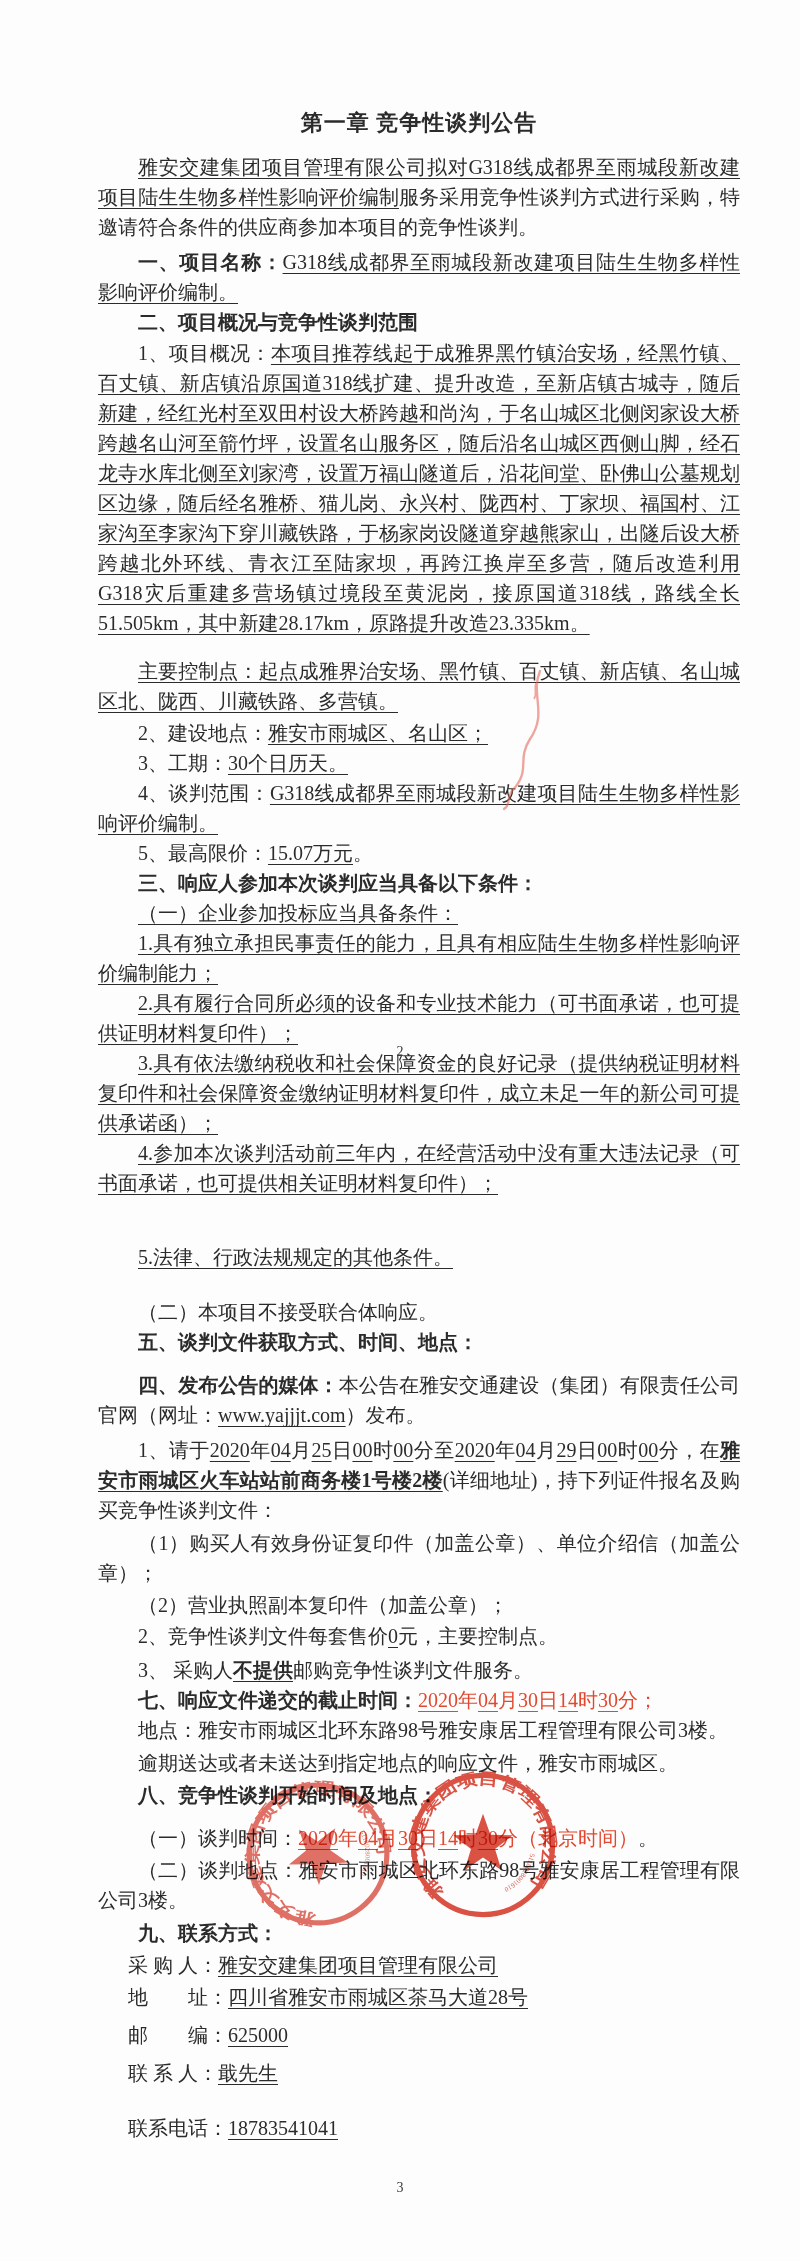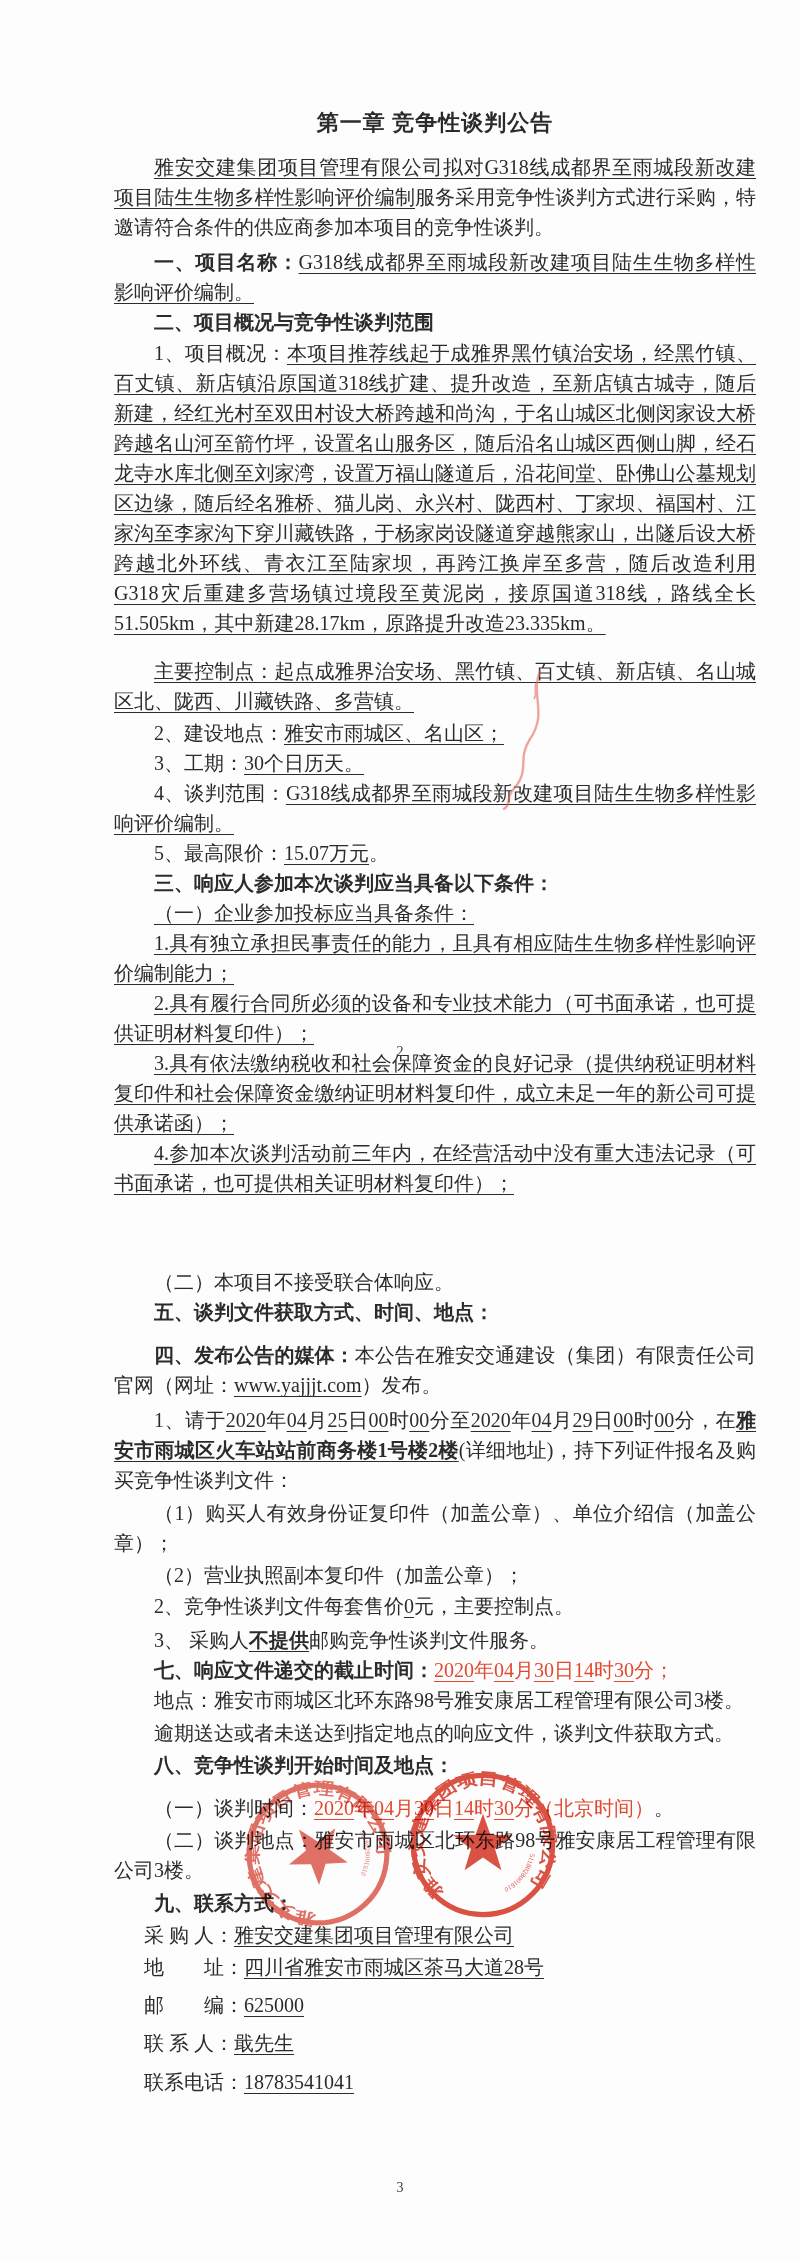--- a/index.html
+++ b/index.html
@@ -5,21 +5,21 @@
   :root{
     --ink:#2b2b2b;
     --red:#e0492f;
     --seal:#d63a2a;
   }
   html,body{margin:0;padding:0;background:#ffffff;}
   .page{
     position:relative;width:800px;height:2261px;background:#fdfdfd;overflow:hidden;
     font-family:"Liberation Serif","DejaVu Serif",serif;color:var(--ink);
   }
-  .content{position:absolute;left:114px;width:642px;}
+  .content{position:absolute;left:98px;width:642px;}
   #pg1{top:108px;}
   #pg2{top:1242px;}
   .doc-title{font-size:22px;font-weight:bold;text-align:center;line-height:30px;margin:0 0 14px 0;letter-spacing:1px;}
   .para{font-size:20px;line-height:30px;text-indent:2em;text-align:justify;margin:0;}
   .ind15{text-indent:1.5em;}
   .sg-p{}
   .sg-u{text-decoration:underline;text-underline-offset:4px;text-decoration-thickness:1px;}
   .sg-b{font-weight:bold;}
   .sg-bu{font-weight:bold;text-decoration:underline;text-underline-offset:4px;text-decoration-thickness:1px;}
   .sg-r{color:var(--red);}
@@ -53,40 +53,41 @@
     <p class="para"><span class="sg-u">（一）企业参加投标应当具备条件：</span></p>
     <p class="para"><span class="sg-u">1.具有独立承担民事责任的能力，且具有相应陆生生物多样性影响评价编制能力；</span></p>
     <p class="para"><span class="sg-u">2.具有履行合同所必须的设备和专业技术能力（可书面承诺，也可提供证明材料复印件）；</span></p>
     <p class="para"><span class="sg-u">3.具有依法缴纳税收和社会保障资金的良好记录（提供纳税证明材料复印件和社会保障资金缴纳证明材料复印件，成立未足一年的新公司可提供承诺函）；</span></p>
     <p class="para"><span class="sg-u">4.参加本次谈判活动前三年内，在经营活动中没有重大违法记录（可书面承诺，也可提供相关证明材料复印件）；</span></p>
   </div>
 
   <div class="pagenum" id="pn2">2</div>
 
   <div class="content" id="pg2">
+    <p class="para"><span class="sg-u">5.法律、行政法规规定的其他条件。</span></p>
     <p class="para" style="margin-top:25px"><span class="sg-p">（二）本项目不接受联合体响应。</span></p>
     <p class="para"><span class="sg-b">五、谈判文件获取方式、时间、地点：</span></p>
     <p class="para" style="margin-top:13px"><span class="sg-b">四、发布公告的媒体：</span><span class="sg-p">本公告在雅安交通建设（集团）有限责任公司官网（网址：</span><span class="sg-u">www.yajjjt.com</span><span class="sg-p">）发布。</span></p>
     <p class="para" style="margin-top:5px"><span class="sg-p">1、请于</span><span class="sg-u">2020</span><span class="sg-p">年</span><span class="sg-u">04</span><span class="sg-p">月</span><span class="sg-u">25</span><span class="sg-p">日</span><span class="sg-u">00</span><span class="sg-p">时</span><span class="sg-u">00</span><span class="sg-p">分至</span><span class="sg-u">2020</span><span class="sg-p">年</span><span class="sg-u">04</span><span class="sg-p">月</span><span class="sg-u">29</span><span class="sg-p">日</span><span class="sg-u">00</span><span class="sg-p">时</span><span class="sg-u">00</span><span class="sg-p">分，在</span><span class="sg-bu">雅安市雨城区火车站站前商务楼1号楼2楼</span><span class="sg-p">(详细地址)，持下列证件报名及购买竞争性谈判文件：</span></p>
     <p class="para" style="margin-top:3px"><span class="sg-p">（1）购买人有效身份证复印件（加盖公章）、单位介绍信（加盖公章）；</span></p>
     <p class="para" style="margin-top:2px"><span class="sg-p">（2）营业执照副本复印件（加盖公章）；</span></p>
     <p class="para" style="margin-top:1px"><span class="sg-p">2、竞争性谈判文件每套售价</span><span class="sg-u">0</span><span class="sg-p">元，主要控制点。</span></p>
     <p class="para" style="margin-top:4px"><span class="sg-p">3、 采购人</span><span class="sg-bu">不提供</span><span class="sg-p">邮购竞争性谈判文件服务。</span></p>
     <p class="para"><span class="sg-b">七、响应文件递交的截止时间：</span><span class="sg-ru">2020</span><span class="sg-r">年</span><span class="sg-ru">04</span><span class="sg-r">月</span><span class="sg-ru">30</span><span class="sg-r">日</span><span class="sg-ru">14</span><span class="sg-r">时</span><span class="sg-ru">30</span><span class="sg-r">分；</span></p>
     <p class="para"><span class="sg-p">地点：雅安市雨城区北环东路98号雅安康居工程管理有限公司3楼。</span></p>
-    <p class="para" style="margin-top:3px"><span class="sg-p">逾期送达或者未送达到指定地点的响应文件，谈判文件获取方式。</span></p>
+    <p class="para" style="margin-top:3px"><span class="sg-p">逾期送达或者未送达到指定地点的响应文件，雅安市雨城区。</span></p>
     <p class="para" style="margin-top:2px"><span class="sg-b">八、竞争性谈判开始时间及地点：</span></p>
     <p class="para" style="margin-top:13px"><span class="sg-p">（一）谈判时间：</span><span class="sg-ru">2020</span><span class="sg-r">年</span><span class="sg-ru">04</span><span class="sg-r">月</span><span class="sg-ru">30</span><span class="sg-r">日</span><span class="sg-ru">14</span><span class="sg-r">时</span><span class="sg-ru">30</span><span class="sg-r">分（北京时间）</span><span class="sg-p">。</span></p>
     <p class="para" style="margin-top:2px"><span class="sg-p">（二）谈判地点：雅安市雨城区北环东路98号雅安康居工程管理有限公司3楼。</span></p>
     <p class="para" style="margin-top:3px"><span class="sg-b">九、联系方式：</span></p>
     <p class="para ind15" style="margin-top:2px"><span class="sg-p">采 购 人：</span><span class="sg-u">雅安交建集团项目管理有限公司</span></p>
     <p class="para ind15" style="margin-top:2px"><span class="sg-p">地　　址：</span><span class="sg-u">四川省雅安市雨城区茶马大道28号</span></p>
     <p class="para ind15" style="margin-top:8px"><span class="sg-p">邮　　编：</span><span class="sg-u">625000</span></p>
     <p class="para ind15" style="margin-top:8px"><span class="sg-p">联 系 人：</span><span class="sg-u">戢先生</span></p>
-    <p class="para ind15" style="margin-top:9px"><span class="sg-p">联系电话：</span><span class="sg-u">18783541041</span></p>
+    <p class="para ind15" style="margin-top:25px"><span class="sg-p">联系电话：</span><span class="sg-u">18783541041</span></p>
   </div>
 
   <div class="pagenum" id="pn3">3</div>
 
   <svg class="scribble" viewBox="0 0 86 150">
     <path d="M62,8 C52,32 70,50 52,76 C38,98 54,106 34,128 C28,136 33,142 26,146" fill="none" stroke="#e0604f" stroke-width="2.4" stroke-linecap="round"></path>
     <path d="M58,20 C55,26 60,30 56,36" fill="none" stroke="#e0604f" stroke-width="1.6"></path>
   </svg>
 
   <svg class="stamp" id="stamp-left" viewBox="0 0 200 200">

